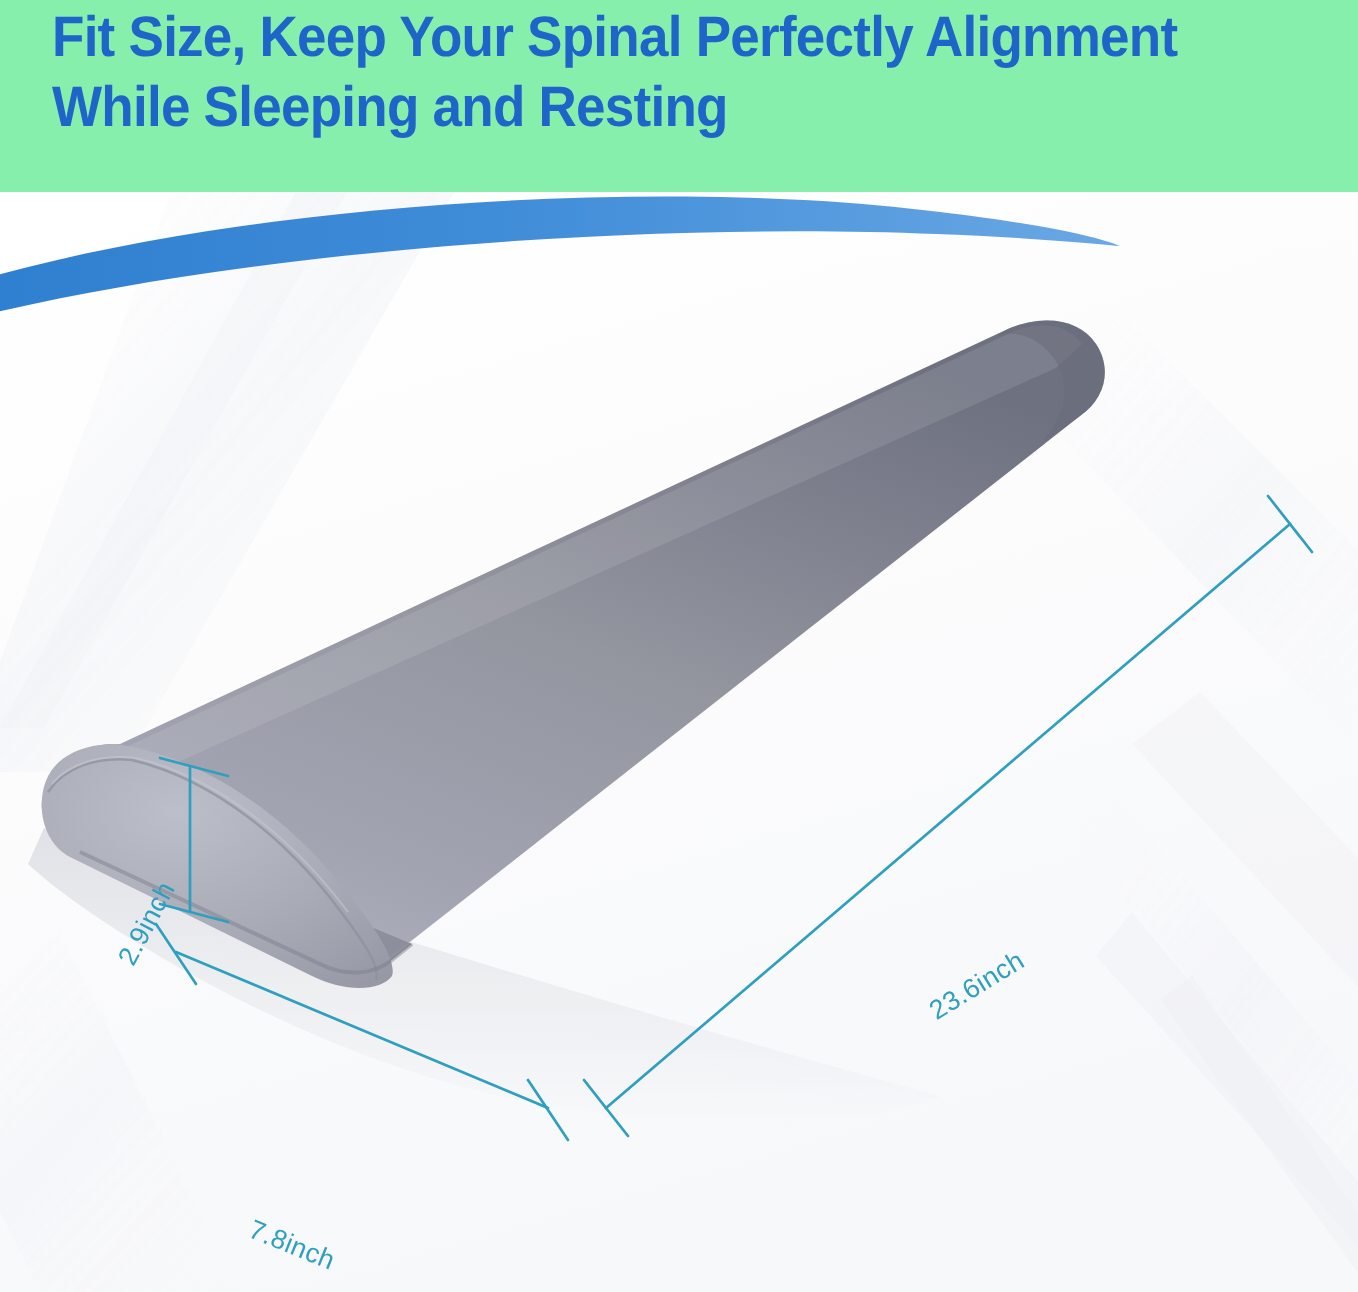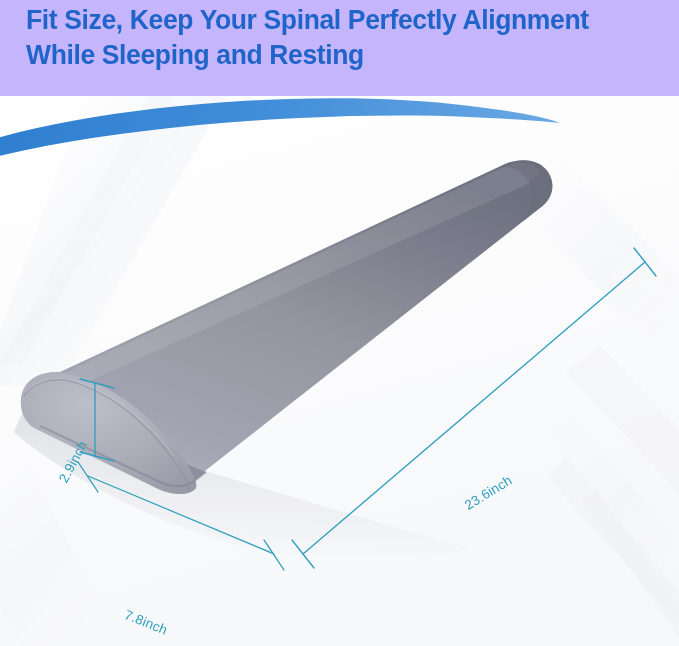--- a/index.html
+++ b/index.html
@@ -5,21 +5,21 @@
   html, body {
     margin: 0;
     padding: 0;
     background: #ffffff;
   }
   #stage {
     position: relative;
     width: 679px;
     height: 646px;
     overflow: hidden;
-    background: #c4b5fd;
+    background: #86efac;
     font-family: "Liberation Sans", sans-serif;
   }
 
   
   #headline {
     position: absolute;
     left: 26px;
     top: 2px;
     width: 640px;
     color: #1f64c8;

